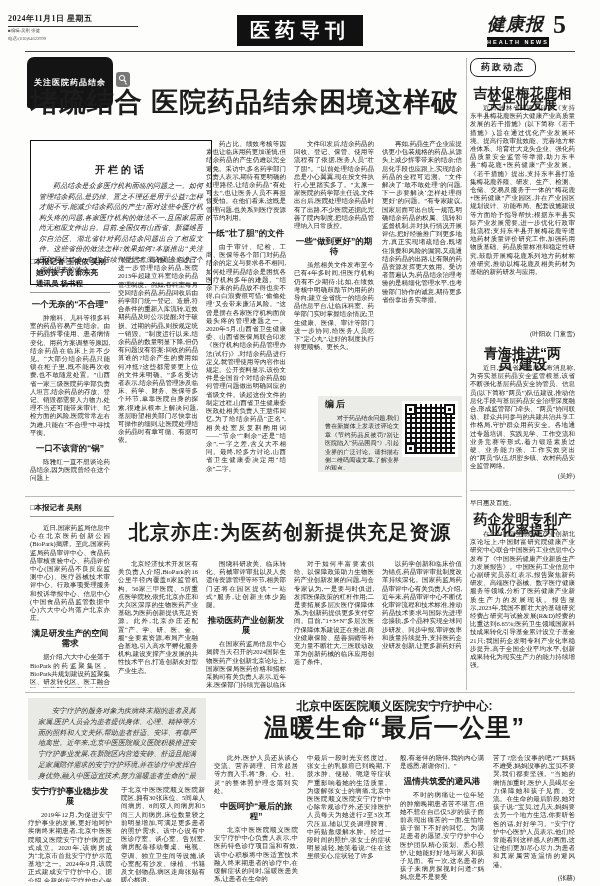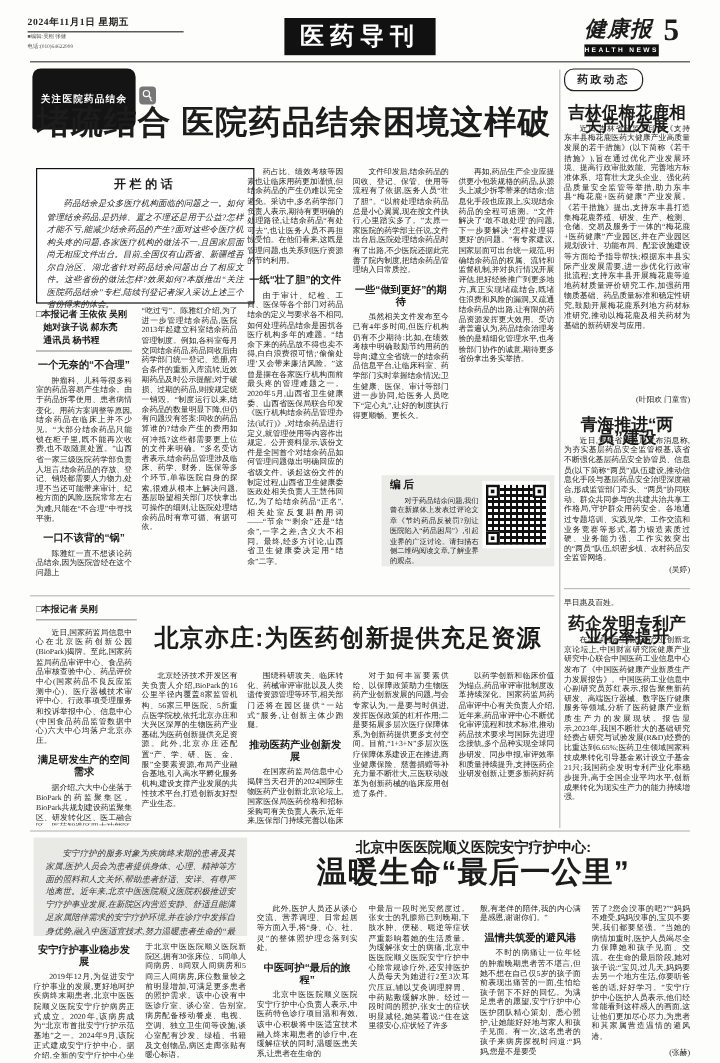--- a/index.html
+++ b/index.html
@@ -40,21 +40,21 @@
   .col p, .bodyp{margin:0;font-size:6.5px;line-height:8.2px;text-align:justify;color:#242424;}
   .ind{text-indent:2em;}
   .sign{text-align:right;font-size:6.5px;line-height:9px;margin-top:2px;}
   .flexcol{display:flex;flex-direction:column;}
   .grow{flex:1 1 auto;overflow:hidden;}
   
   .byline-block{border-bottom:1px solid #999;padding-bottom:3px;margin-bottom:2px;}
   .byline{font-size:7.5px;font-weight:bold;line-height:11px;white-space:nowrap;}
   .byline.sub2{padding-left:6px;}
   
-  .intro-box{border:1px solid #111;padding:6px 8px;background:#fff;}
+  .intro-box{border:1px solid #111;padding:22px 8px;background:#fff;}
   .intro-box .bt{font-family:"Liberation Sans",sans-serif;font-weight:bold;font-size:10px;text-align:center;
         letter-spacing:3px;margin-bottom:4px;}
   .intro-box p{margin:0;font-size:7px;line-height:10.5px;font-style:italic;text-align:justify;}
   .gray-box{background:#e9e9e6;padding:8px 10px;}
   .gray-box p{margin:0;font-size:7px;line-height:10.8px;font-style:italic;text-align:justify;color:#333;}
   .post-box{background:#ebebe8;padding:2px 7px;display:flex;gap:6px;}
   .post-box .bt{font-family:"Liberation Sans",sans-serif;font-weight:bold;font-size:9px;letter-spacing:2px;margin-bottom:3px;}
   .post-box p{margin:0;font-size:6px;line-height:8.4px;text-align:justify;}
   
   .qr{position:relative;width:50px;height:50px;flex:0 0 50px;background:#fff;
@@ -64,21 +64,21 @@
   .qf{position:absolute;width:11px;height:11px;background:#fff;border:2px solid #111;box-sizing:border-box;}
   .qf::after{content:"";position:absolute;inset:2px;background:#111;}
   .qf.tl{top:0;left:0}.qf.tr{top:0;right:0}.qf.bl{bottom:0;left:0}
   .vrule{width:1px;background:#bbb;}
 </style>
 </head>
 <body>
 
 <div id="page">
 
-  <div class="abs" style="left:23px;top:13px;width:130px;">
+  <div class="abs" style="left:8px;top:13px;width:130px;">
     <div class="date-line">2024年11月1日 星期五</div>
     <div class="tiny">■编辑:吴刚 张健</div>
     <div class="tiny">电话:(010)64622999</div>
   </div>
 
   <div class="abs masthead-box" style="left:237px;top:15px;width:126px;height:31px;">医药导刊</div>
 
   <div class="abs" style="left:487px;top:12px;width:90px;display:flex;gap:4px;">
     <div>
       <div class="paper-script">健康报</div>

